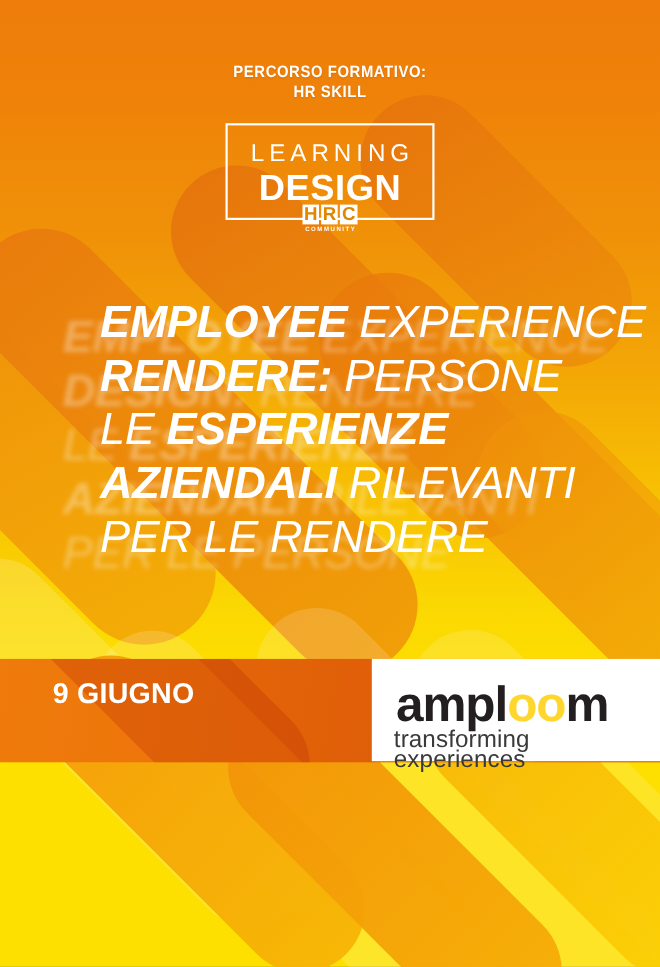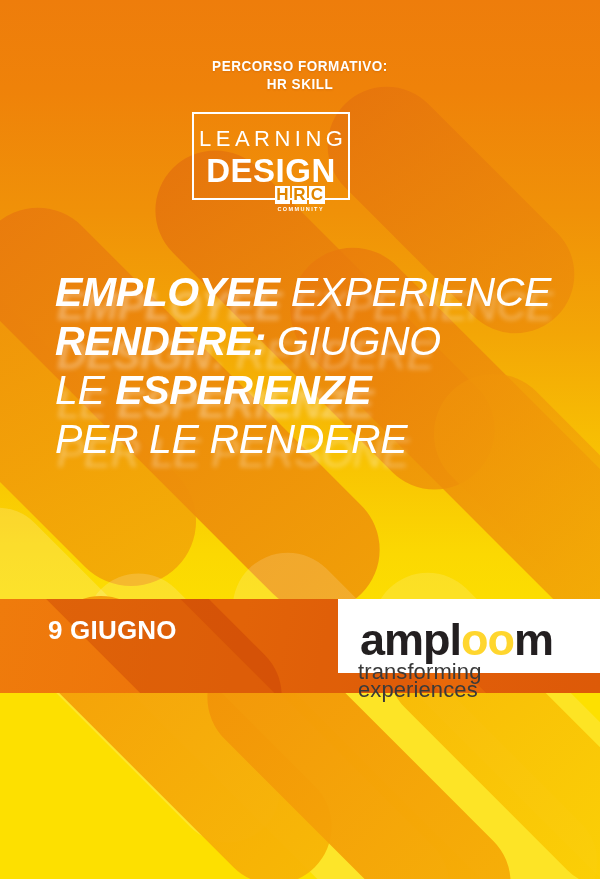--- a/index.html
+++ b/index.html
@@ -37,22 +37,22 @@
     font-size:15px;
     line-height:1.22;
     letter-spacing:.6px;
     transform:scaleX(.9);
     text-shadow:0 1px 2px rgba(120,50,0,.18);
   }
 
   
   .ls-box{
     position:absolute;
-    left:192px;top:112px;
-    width:158px;height:88px;
+    left:205px;top:112px;
+    width:190px;height:88px;
     border:2px solid #fff;
     box-sizing:border-box;
   }
   .ls-learning{
     position:absolute;left:0;right:0;top:14px;
     text-align:center;color:#fff;
     font-size:22px;line-height:1;
     font-weight:300;
     letter-spacing:4.5px;
     text-indent:4.5px;
@@ -96,21 +96,21 @@
   }
   .headline b{font-weight:bold;}
   .hl-line{position:relative;white-space:nowrap;}
   .hl-echo{
     position:absolute;left:2px;top:14px;
     white-space:nowrap;
     color:rgba(255,255,255,.34);
     filter:blur(2.6px);
     z-index:0;
   }
-  .hl-text{position:relative;z-index:1;}
+  .hl-text{position:relative;z-index:1;margin-left:36px;}
 
   
   .bar{
     position:absolute;left:0;top:599px;
     width:600px;height:94px;
     overflow:hidden;
     background:linear-gradient(100deg,#ef7b0c 0%,#ed7209 40%,#e8680a 75%,#e46309 100%);
   }
   .bar-shapes{position:absolute;inset:0;overflow:hidden;}
   .bar .pill{opacity:1;}
@@ -122,21 +122,21 @@
   .date-day{
     font-size:26px;font-weight:bold;line-height:30px;letter-spacing:.2px;
   }
   .date-time{
     font-size:25px;font-weight:300;line-height:30px;letter-spacing:.3px;
   }
 
   
   .logobox{
     position:absolute;left:338px;top:599px;
-    width:262px;height:74px;
+    width:262px;height:93px;
     background:#fff;
     z-index:5;
   }
   .amploom{
     position:absolute;left:22px;top:18px;
     font-size:45px;line-height:45px;
     font-weight:bold;color:#231f20;
     letter-spacing:-1px;
   }
   .amploom .oo{color:#ffd62e;}
@@ -184,22 +184,23 @@
     <div class="hrc-row">
       <span class="hrc-cell">H</span>
       <span class="hrc-cell">R</span>
       <span class="hrc-cell wide">C</span>
     </div>
     <div class="hrc-sub">COMMUNITY</div>
   </div>
 
   <div class="headline" id="headline">
       <div class="hl-line"><span class="hl-echo"><b>EMPLOYEE </b><span>EXPERIENCE</span></span><span class="hl-text"><b>EMPLOYEE </b><span>EXPERIENCE</span></span></div>
-      <div class="hl-line"><span class="hl-echo"><b>DESIGN:</b><span> RENDERE</span></span><span class="hl-text"><b>RENDERE:</b><span> GIUGNO</span></span></div>
+      <div class="hl-line"><span class="hl-echo"><b>DESIGN:</b><span> RENDERE</span></span><span class="hl-text"><b>RENDERE:</b><span> PERSONE</span></span></div>
       <div class="hl-line"><span class="hl-echo"><span>LE </span><b>ESPERIENZE</b></span><span class="hl-text"><span>LE </span><b>ESPERIENZE</b></span></div>
+      <div class="hl-line"><span class="hl-echo"><b>AZIENDALI</b><span> RILEVANTI</span></span><span class="hl-text"><b>AZIENDALI</b><span> RILEVANTI</span></span></div>
       <div class="hl-line"><span class="hl-echo"><span>PER LE PERSONE</span></span><span class="hl-text"><span>PER LE RENDERE</span></span></div>
     </div>
 
   <div class="bar">
     <div class="bar-shapes">
       <div class="pill" style="left:80px;top:-170px;width:115px;height:360px;transform:rotate(-45deg);background:rgba(185,45,5,.30);"></div>
       <div class="pill" style="left:245px;top:-150px;width:118px;height:380px;transform:rotate(-45deg);background:rgba(185,45,5,.22);"></div>
       <div class="pill" style="left:420px;top:-165px;width:110px;height:340px;transform:rotate(-45deg);background:rgba(185,45,5,.16);"></div>
     </div>
   </div>

